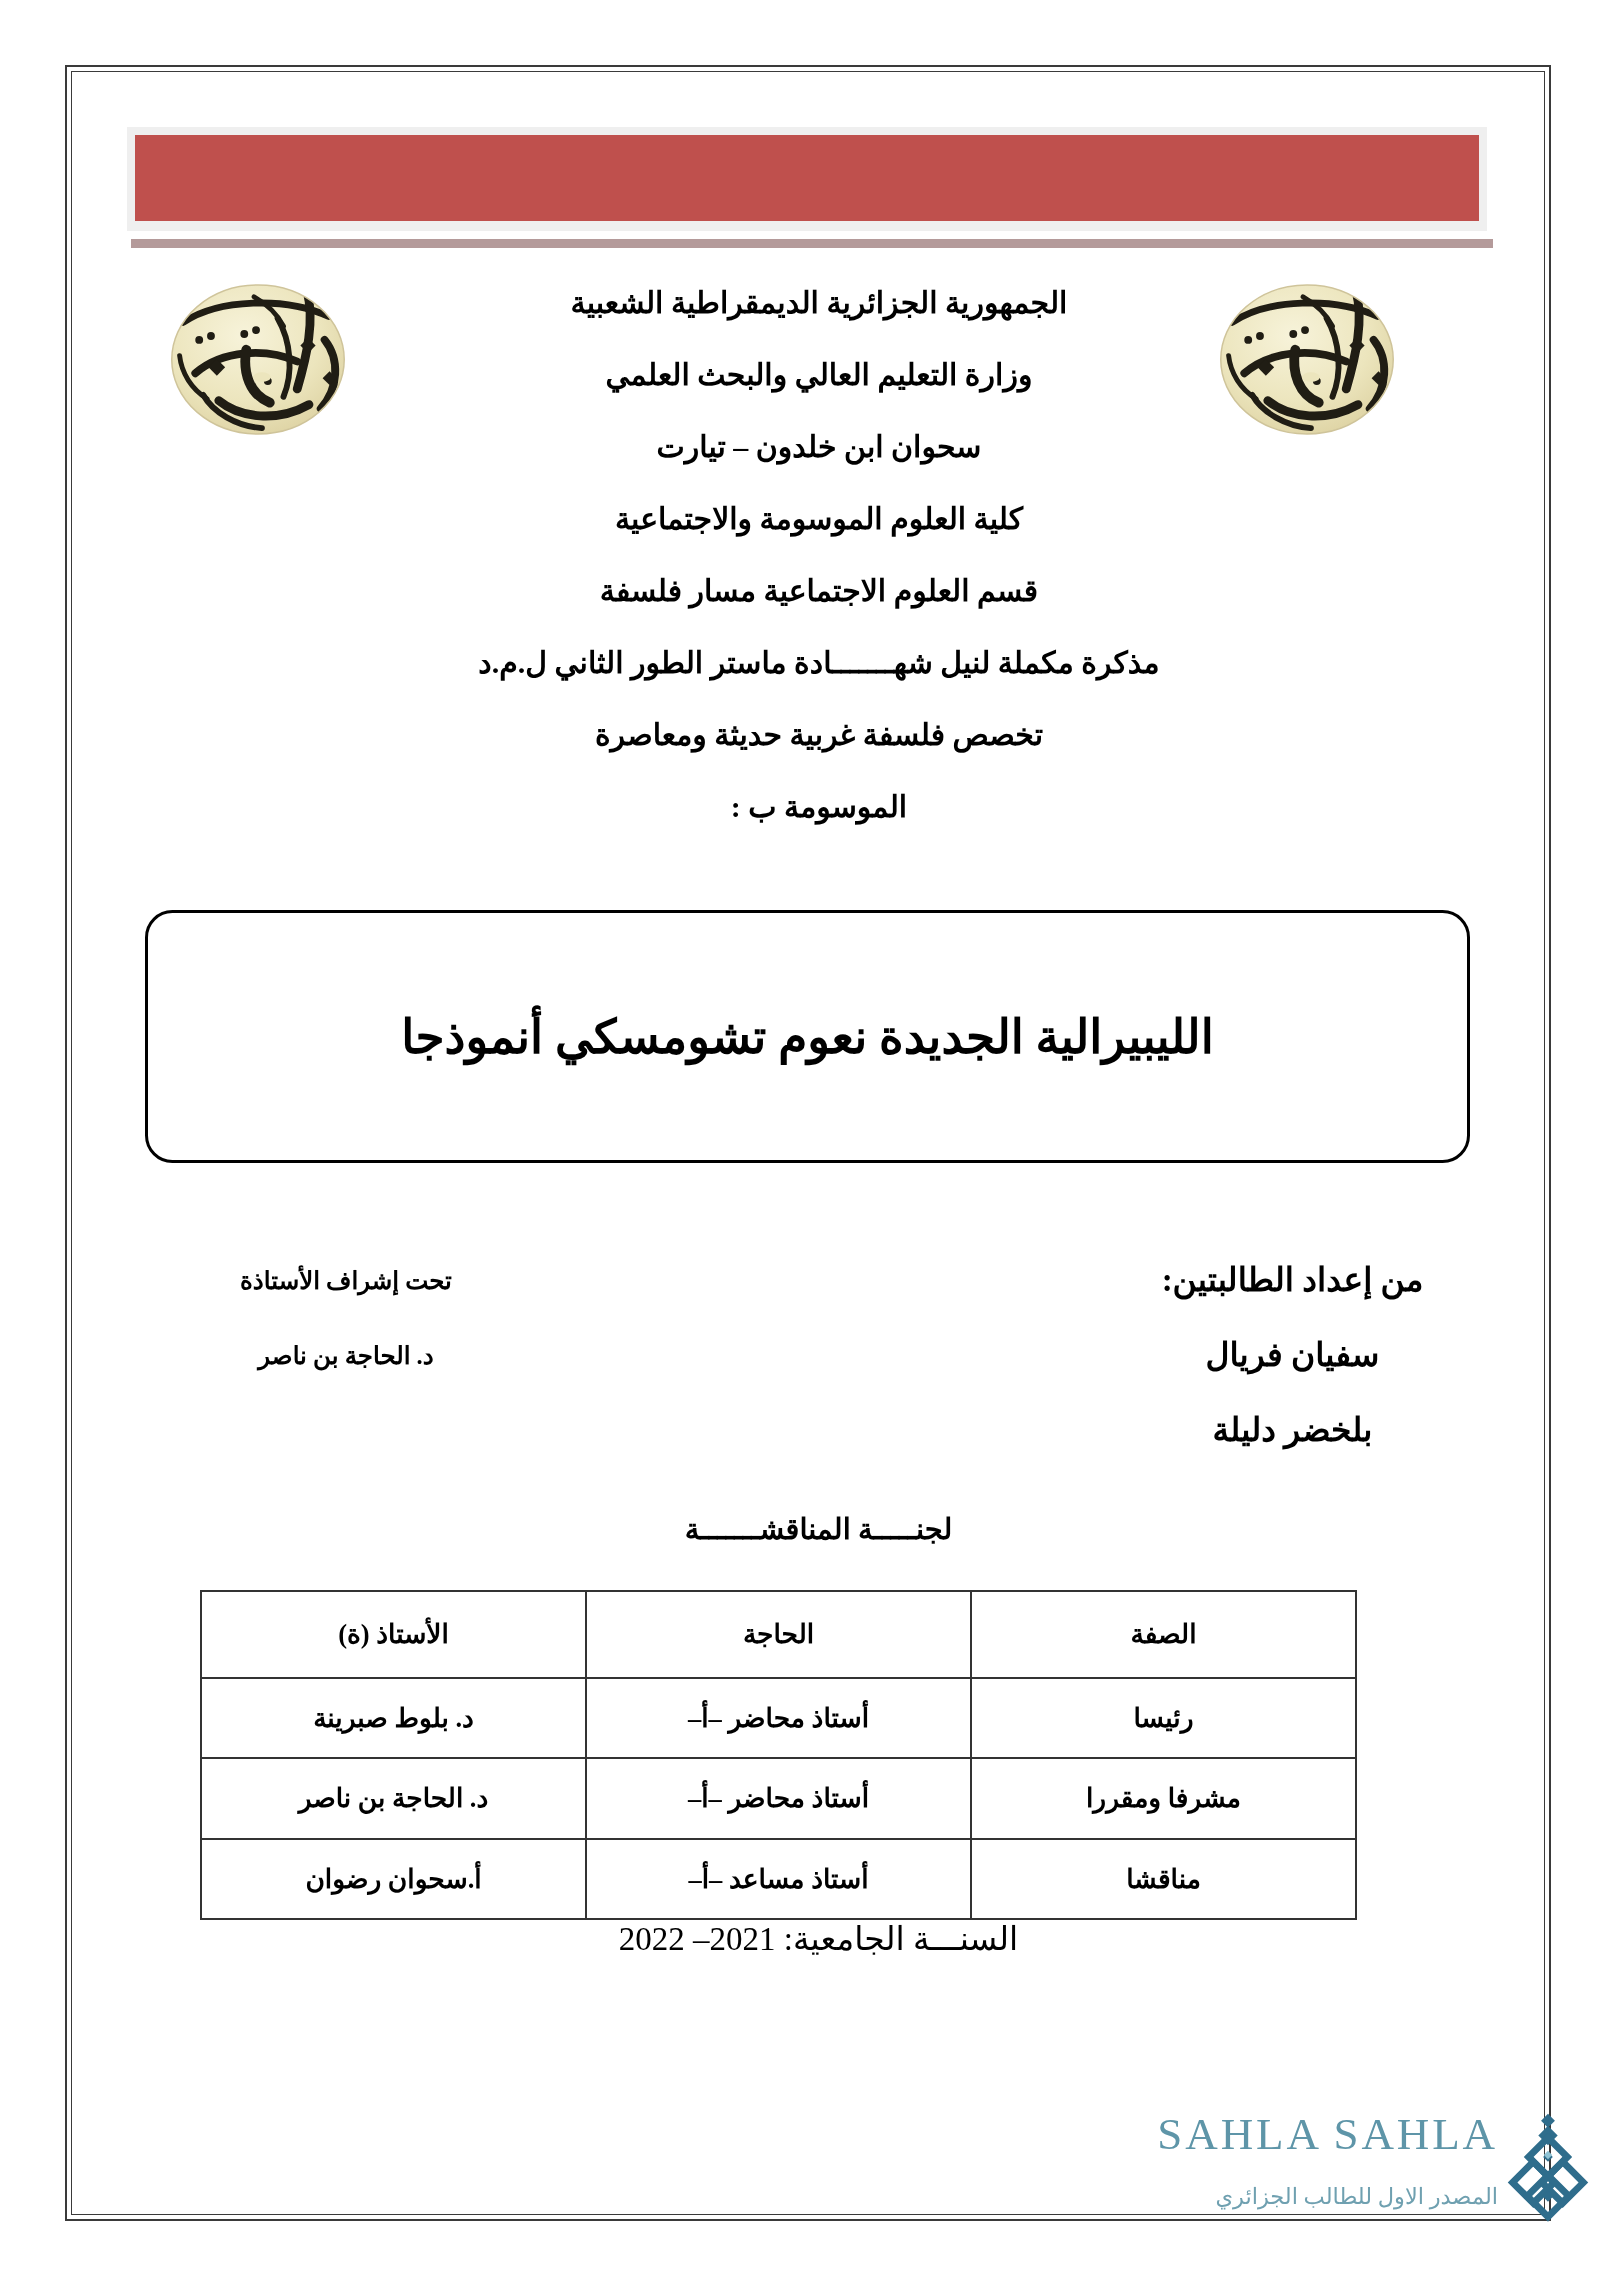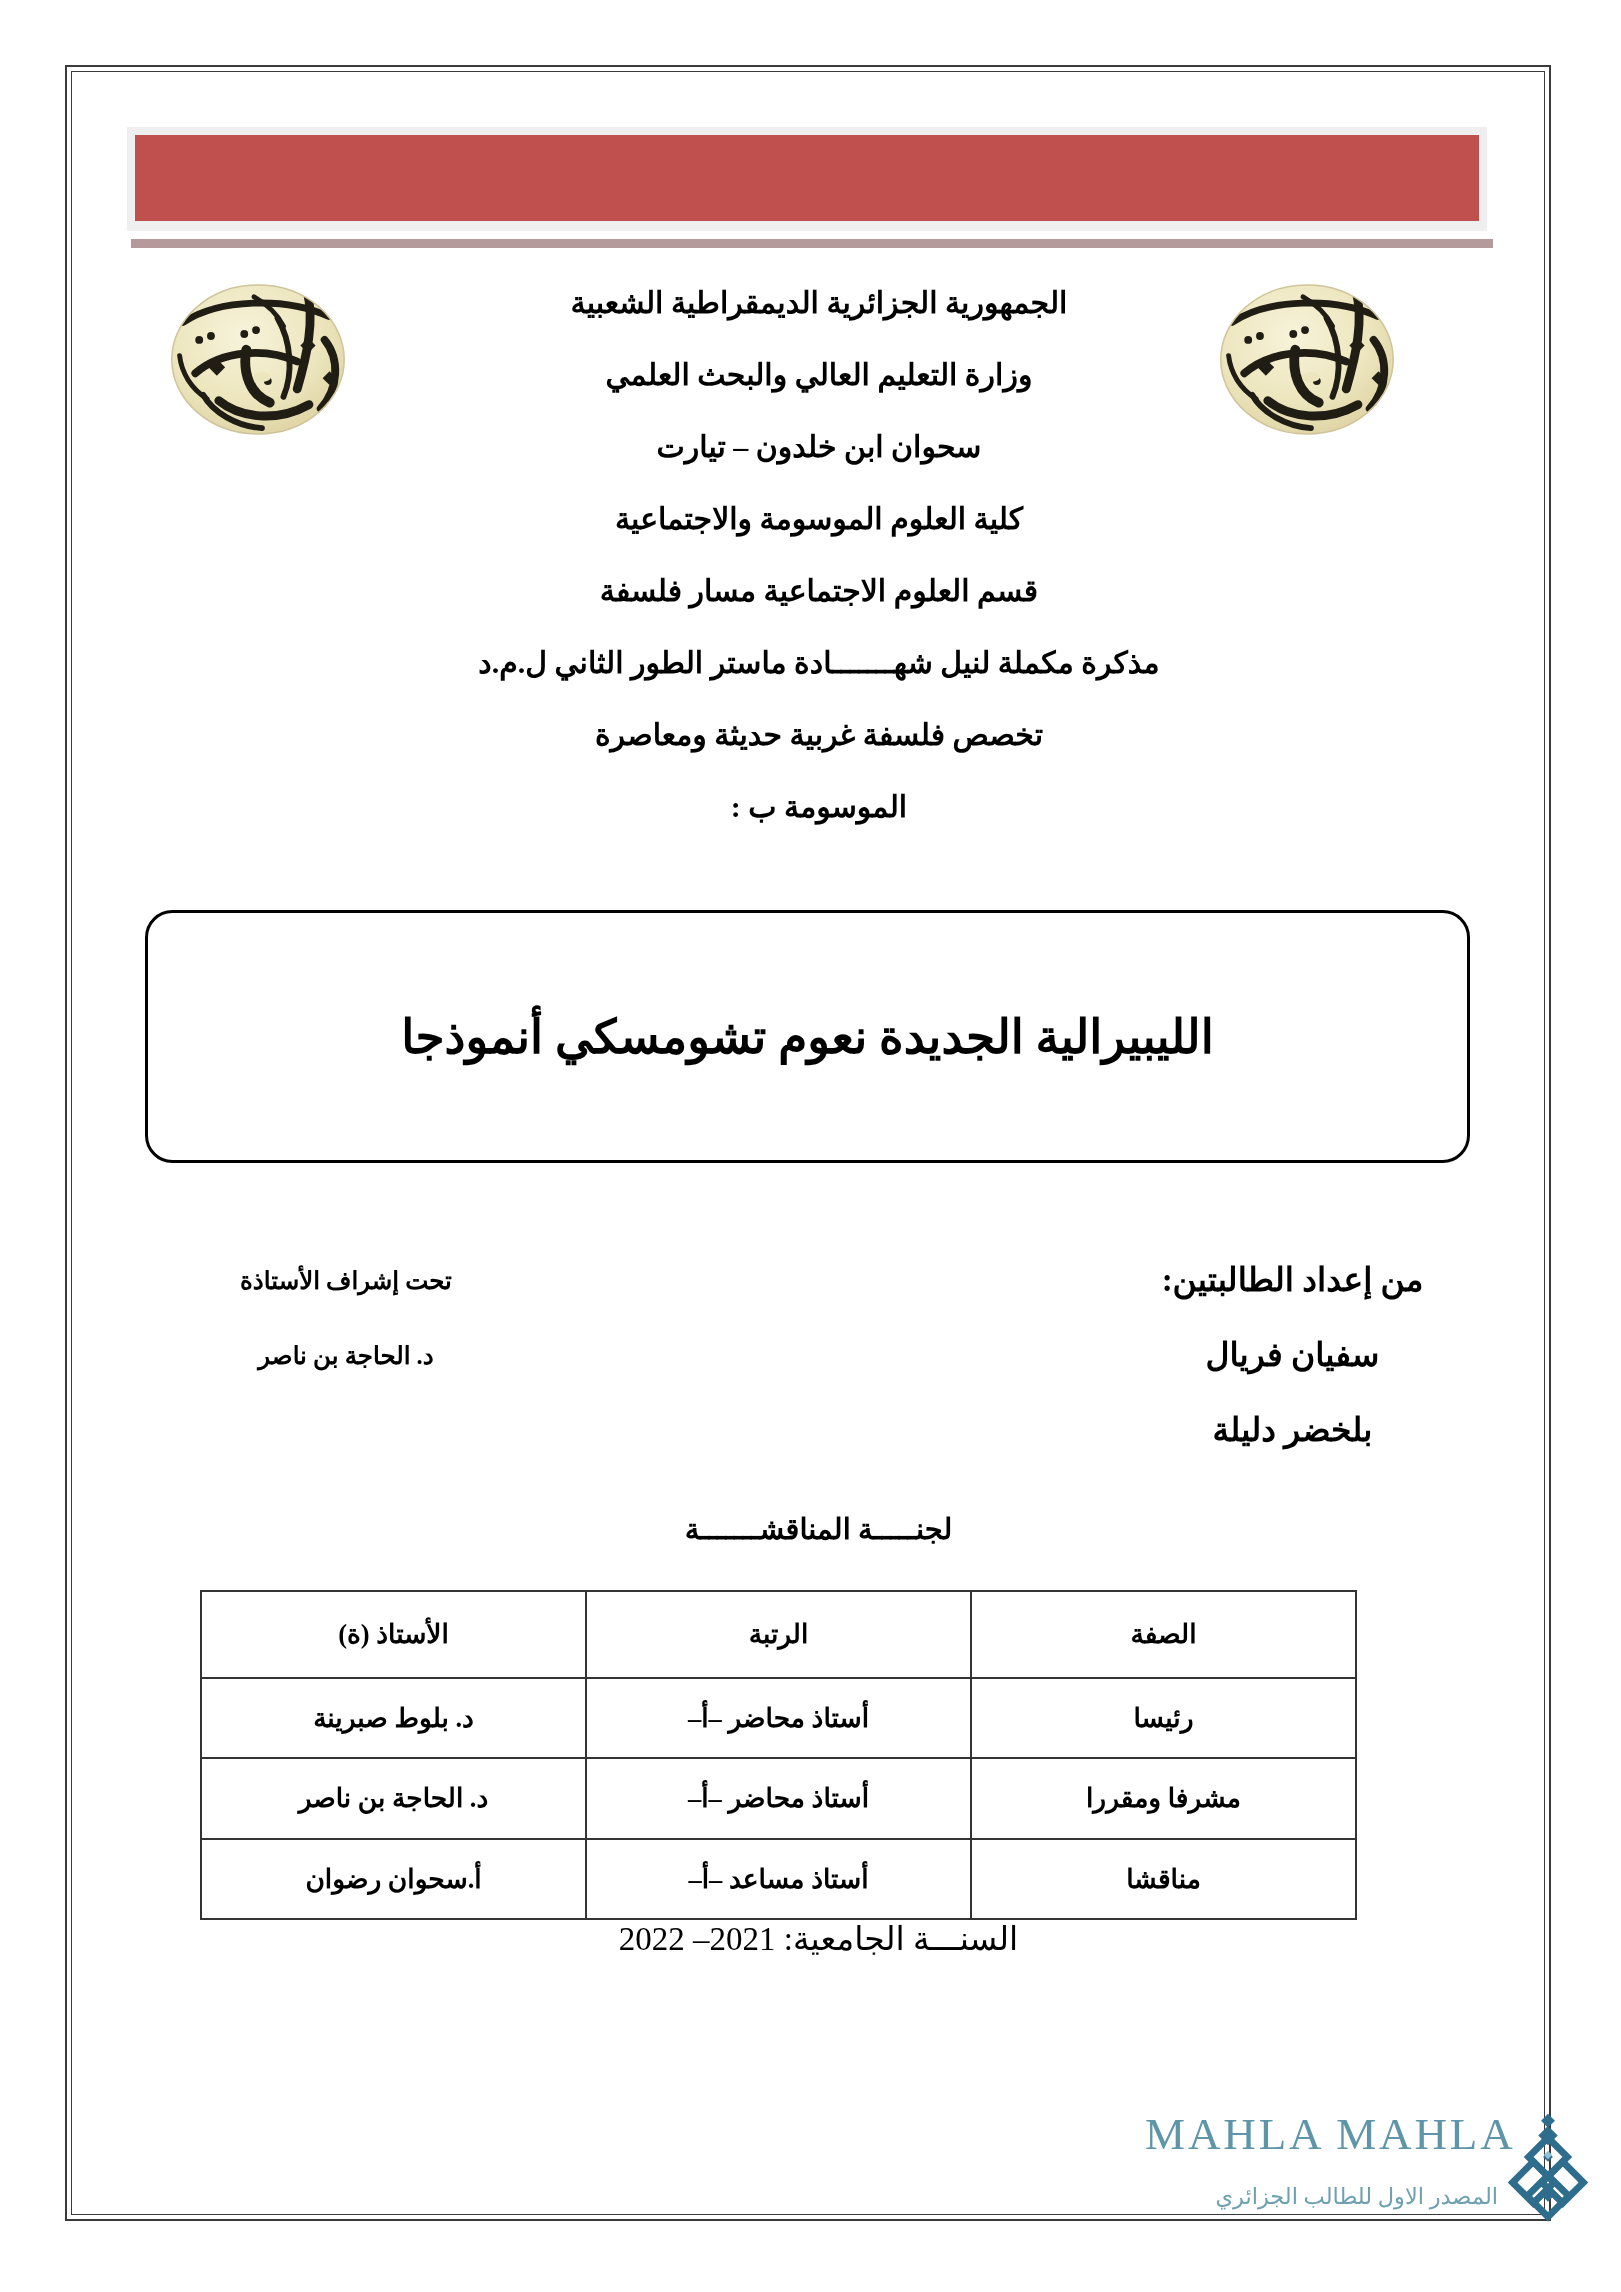--- a/index.html
+++ b/index.html
@@ -360,21 +360,21 @@
       <div class="aline small">د. الحاجة بن ناصر</div>
     </div>
   </div>
 
   <div class="jury-heading">لجنـــــة المناقشـــــــة</div>
 
   <table class="jury-table">
     <tbody>
       <tr class="header-row">
         <td>الصفة</td>
-        <td>الرتبة</td>
+        <td>الحاجة</td>
         <td>الأستاذ (ة)</td>
       </tr>
       <tr>
         <td>رئيسا</td>
         <td>أستاذ محاضر –أ–</td>
         <td>د. بلوط صبرينة</td>
       </tr>
       <tr>
         <td>مشرفا ومقررا</td>
         <td>أستاذ محاضر –أ–</td>
@@ -385,21 +385,21 @@
         <td>أستاذ مساعد –أ–</td>
         <td>أ.سحوان رضوان</td>
       </tr>
     </tbody>
   </table>
 
   <div class="academic-year">السنـــة الجامعية: 2021– 2022</div>
 
   <div class="watermark">
     <div class="wm-text">
-      <div class="wm-title">MAHLA MAHLA</div>
+      <div class="wm-title">SAHLA SAHLA</div>
       <div class="wm-sub">المصدر الاول للطالب الجزائري</div>
     </div>
     <div class="wm-mark">
       <svg viewBox="0 0 92 118" xmlns="http://www.w3.org/2000/svg" aria-hidden="true">
         <g fill="none" stroke="#2f6d8c" stroke-width="7" stroke-linejoin="miter">
           <rect x="41" y="5" width="10" height="10" transform="rotate(45 46 10)" fill="#2f6d8c" stroke="none"></rect>
           <rect x="39" y="18" width="14" height="14" transform="rotate(45 46 25)" fill="#2f6d8c" stroke="none"></rect>
           <rect x="32" y="33" width="28" height="28" transform="rotate(45 46 47)"></rect>
           <rect x="42.5" y="43.5" width="7" height="7" transform="rotate(45 46 47)" fill="#2f6d8c" stroke="none"></rect>
           <rect x="16" y="58" width="30" height="30" transform="rotate(45 31 73)"></rect>

